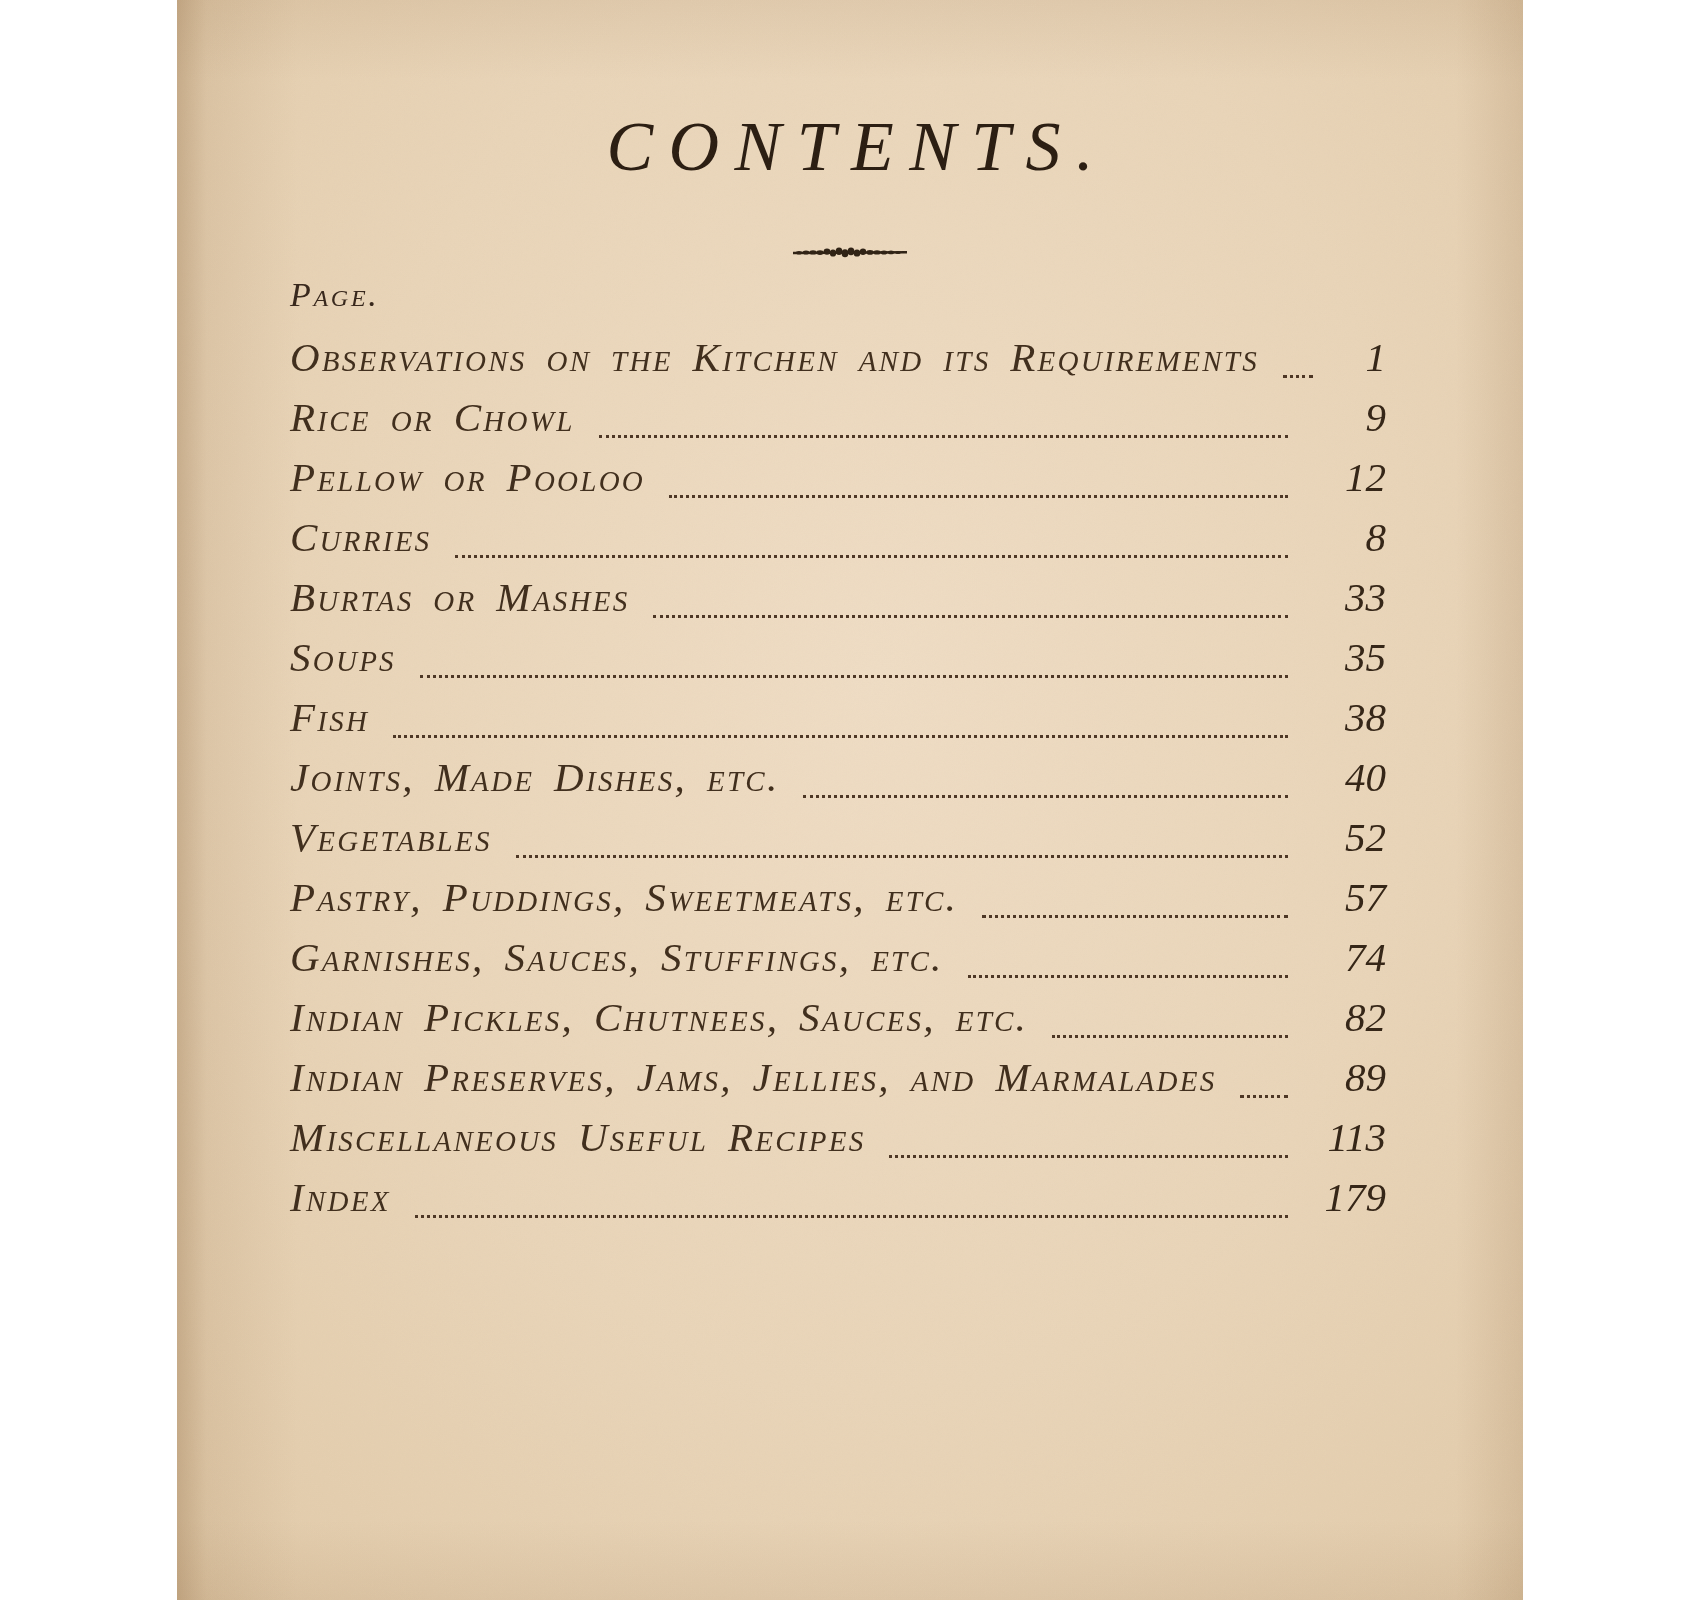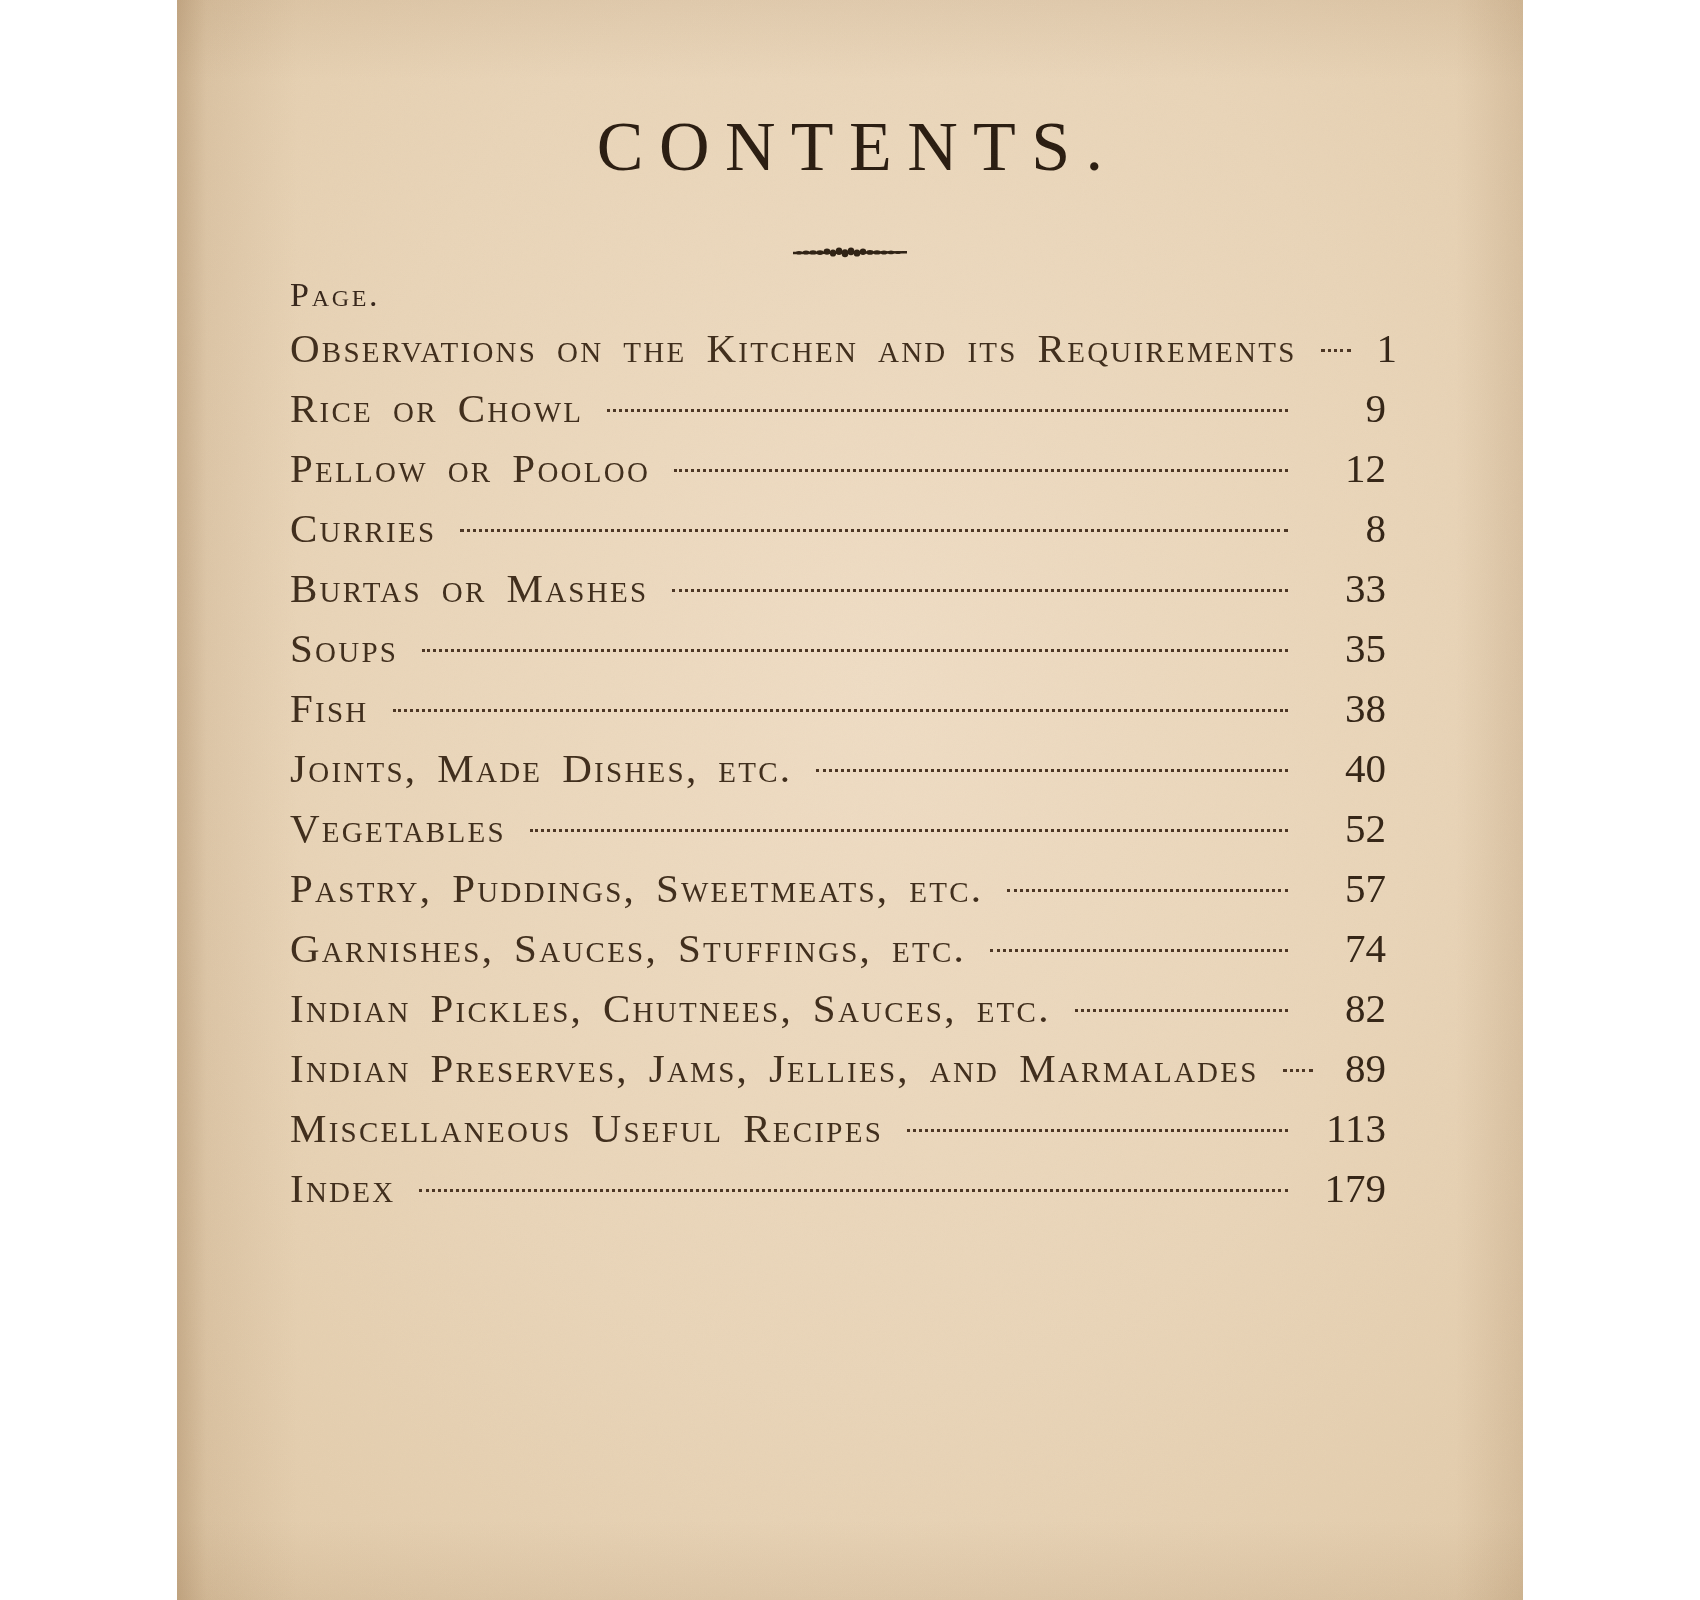--- a/index.html
+++ b/index.html
@@ -3,20 +3,21 @@
 <meta charset="utf-8">
 <style>
   html, body { margin: 0; padding: 0; background: #ffffff; }
   .stage {
     position: relative;
     width: 1700px;
     height: 1600px;
     background: #ffffff;
     overflow: hidden;
     font-family: "Liberation Serif", "DejaVu Serif", serif;
+    font-style: italic;
   }
   .paper {
     position: absolute;
     left: 177px;
     top: 0;
     width: 1346px;
     height: 1600px;
     background:
       linear-gradient(90deg, rgba(130,92,52,0.30) 0%, rgba(130,92,52,0.10) 2.2%, rgba(0,0,0,0) 9%),
       linear-gradient(270deg, rgba(140,102,62,0.16) 0%, rgba(0,0,0,0) 5%),
@@ -58,21 +59,21 @@
     font-variant: small-caps;
     font-size: 34px;
     line-height: 1;
     letter-spacing: 0.08em;
     color: #35251a;
     padding-right: 2px;
   }
   .rows { margin-top: 6px; }
   .row {
     display: flex;
-    align-items: center;
+    align-items: flex-end;
     height: 60px;
     color: #43301e;
     gap: 12px;
   }
   .label {
     font-variant: small-caps;
     font-size: 41px;
     line-height: 1;
     letter-spacing: 0.055em;
     word-spacing: 0.18em;

